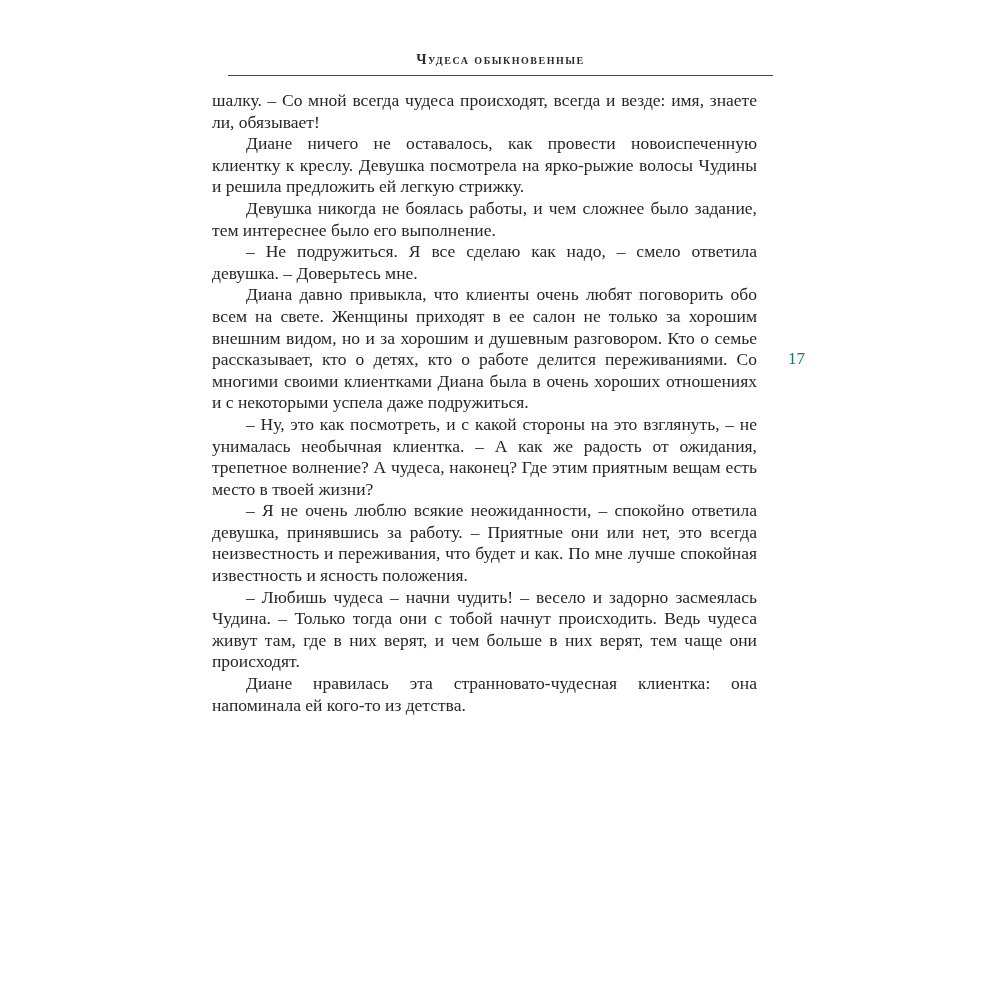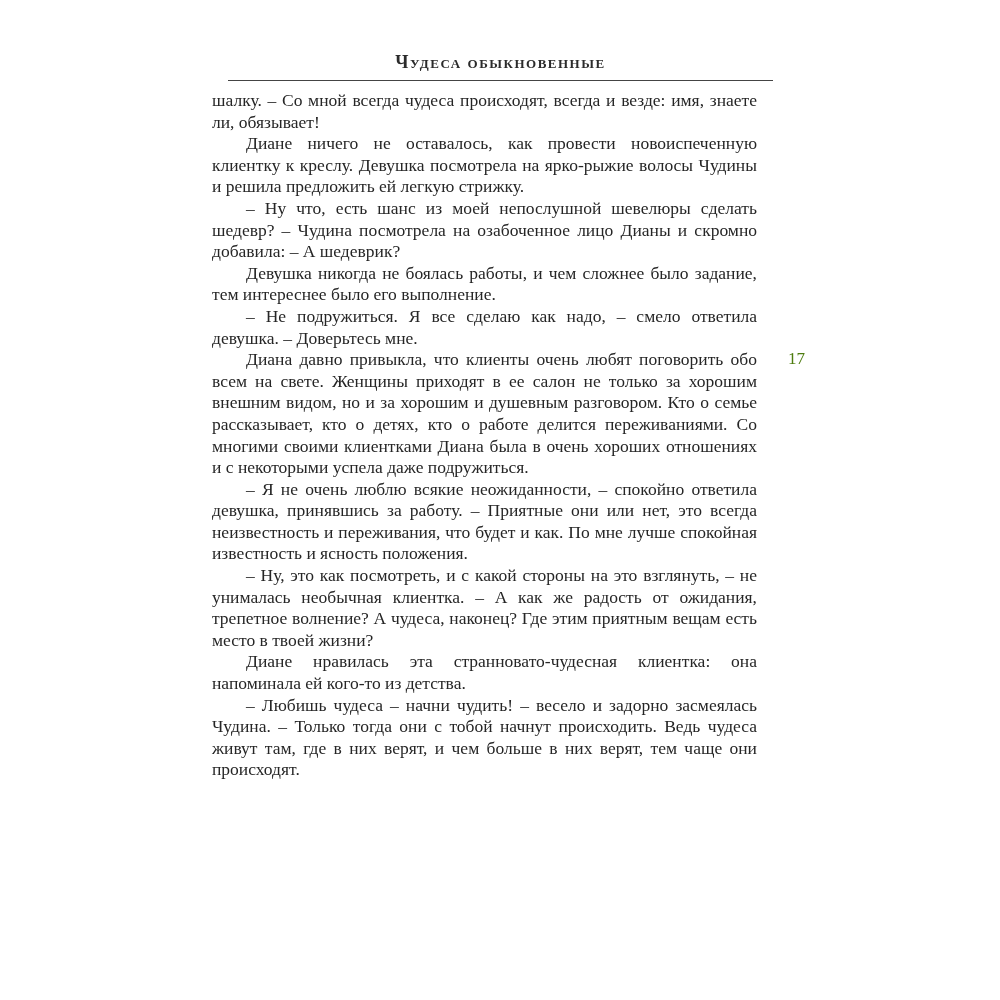--- a/index.html
+++ b/index.html
@@ -17,21 +17,21 @@
     overflow: hidden;
   }
   .running-head {
     position: absolute;
     top: 52px;
     left: 228px;
     width: 545px;
     text-align: center;
   }
   .head-title {
-    font-size: 18px;
+    font-size: 14px;
     font-weight: bold;
     font-variant: small-caps;
     letter-spacing: 1.5px;
     color: #2b2b2b;
     padding-bottom: 7px;
   }
   .head-rule {
     border-bottom: 1px solid #444;
     height: 0;
     width: 100%;
@@ -53,41 +53,40 @@
     text-indent: 34px;
   }
   .text-block p.para:first-child {
     text-indent: 0;
   }
   .page-number {
     position: absolute;
     top: 349px;
     left: 788px;
     font-size: 17px;
-    color: #4d7c0f;
+    color: #0f766e;
   }
 </style>
 </head>
 <body>
 
 <div class="page">
 
   <header class="running-head">
     <div class="head-title">Чудеса обыкновенные</div>
     <div class="head-rule"></div>
   </header>
 
   <div class="page-number">17</div>
 
   <main class="text-block">
       <p class="para">шалку. – Со мной всегда чудеса происходят, всегда и везде: имя, знаете ли, обязывает!</p>
       <p class="para">Диане ничего не оставалось, как провести новоиспеченную клиентку к креслу. Девушка посмотрела на ярко-рыжие волосы Чудины и решила предложить ей легкую стрижку.</p>
-      <p class="para">– Ну что, есть шанс из моей непослушной шевелюры сделать шедевр? – Чудина посмотрела на озабоченное лицо Дианы и скромно добавила: – А шедеврик?</p>
       <p class="para">Девушка никогда не боялась работы, и чем сложнее было задание, тем интереснее было его выполнение.</p>
       <p class="para">– Не подружиться. Я все сделаю как надо, – смело ответила девушка. – Доверьтесь мне.</p>
       <p class="para">Диана давно привыкла, что клиенты очень любят поговорить обо всем на свете. Женщины приходят в ее салон не только за хорошим внешним видом, но и за хорошим и душевным разговором. Кто о семье рассказывает, кто о детях, кто о работе делится переживаниями. Со многими своими клиентками Диана была в очень хороших отношениях и с некоторыми успела даже подружиться.</p>
+      <p class="para">– Ну, это как посмотреть, и с какой стороны на это взглянуть, – не унималась необычная клиентка. – А как же радость от ожидания, трепетное волнение? А чудеса, наконец? Где этим приятным вещам есть место в твоей жизни?</p>
       <p class="para">– Я не очень люблю всякие неожиданности, – спокойно ответила девушка, принявшись за работу. – Приятные они или нет, это всегда неизвестность и переживания, что будет и как. По мне лучше спокойная известность и ясность положения.</p>
-      <p class="para">– Ну, это как посмотреть, и с какой стороны на это взглянуть, – не унималась необычная клиентка. – А как же радость от ожидания, трепетное волнение? А чудеса, наконец? Где этим приятным вещам есть место в твоей жизни?</p>
+      <p class="para">– Любишь чудеса – начни чудить! – весело и задорно засмеялась Чудина. – Только тогда они с тобой начнут происходить. Ведь чудеса живут там, где в них верят, и чем больше в них верят, тем чаще они происходят.</p>
       <p class="para">Диане нравилась эта странновато-чудесная клиентка: она напоминала ей кого-то из детства.</p>
-      <p class="para">– Любишь чудеса – начни чудить! – весело и задорно засмеялась Чудина. – Только тогда они с тобой начнут происходить. Ведь чудеса живут там, где в них верят, и чем больше в них верят, тем чаще они происходят.</p>
     </main>
 
 </div>
 
 </body></html>

